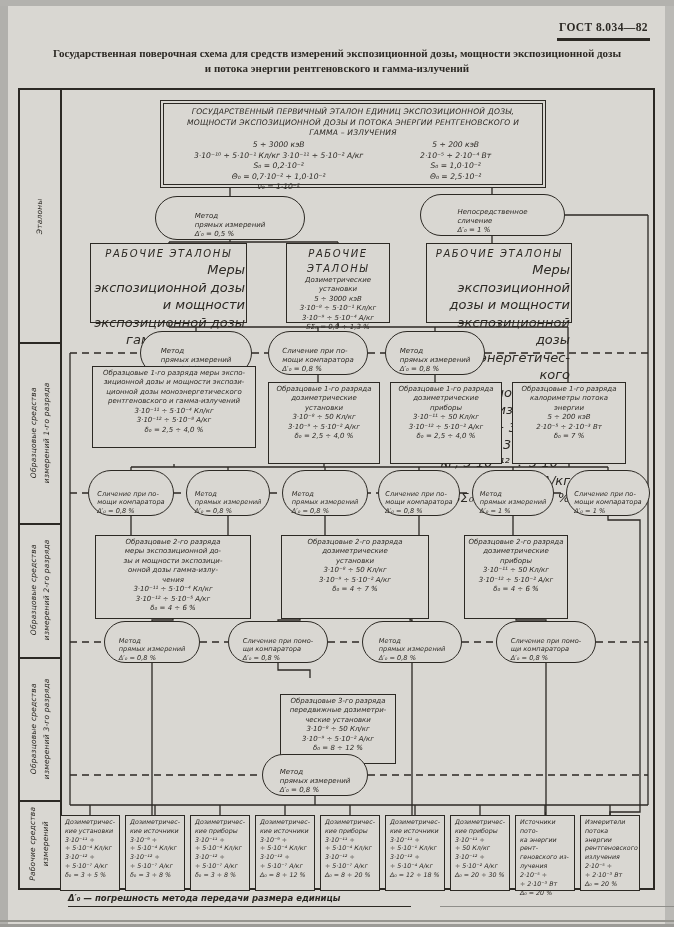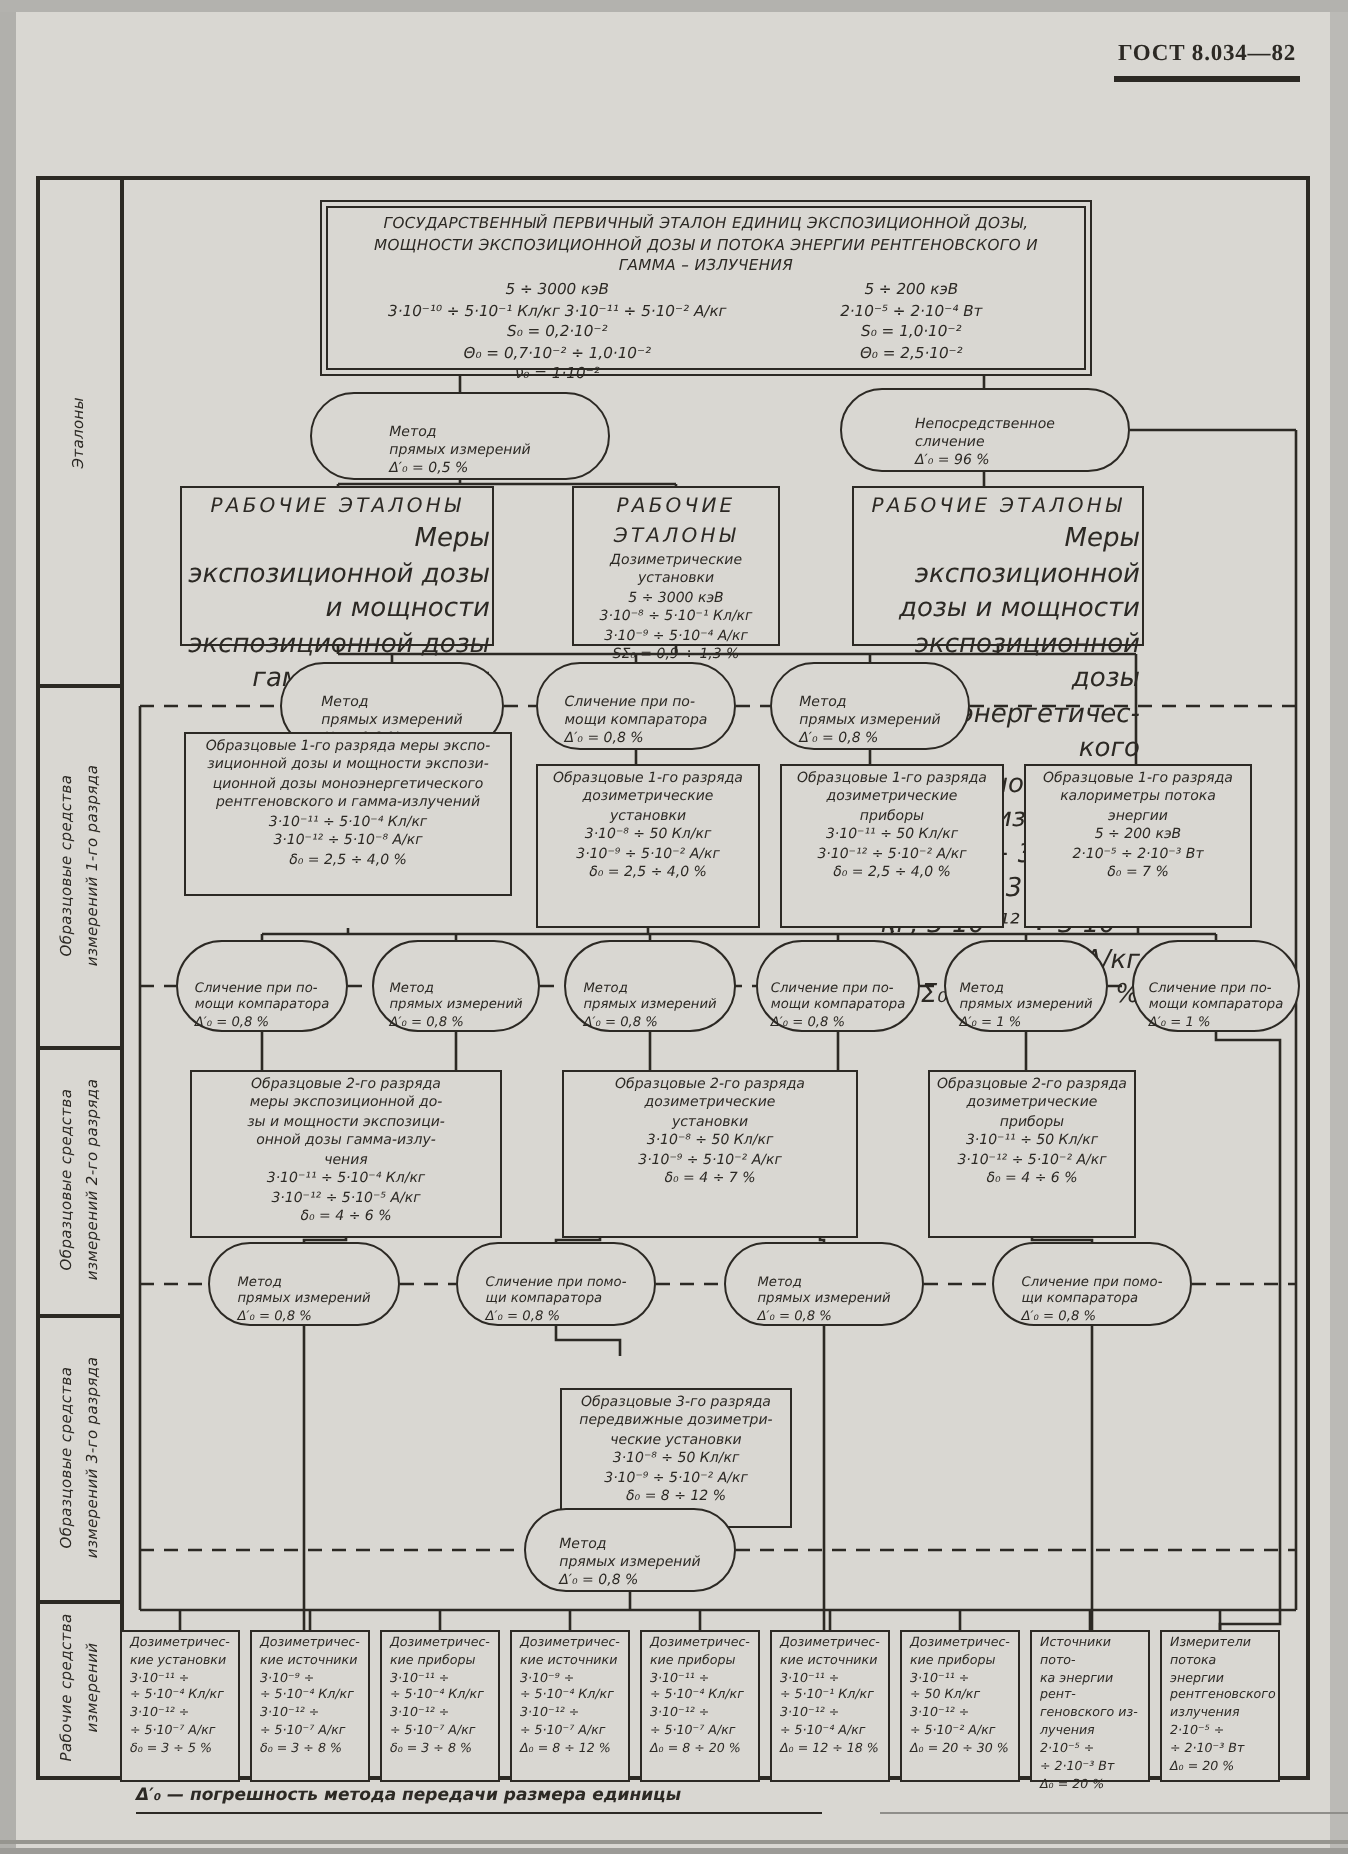--- a/index.html
+++ b/index.html
@@ -56,20 +56,22 @@
   }
   .scan-line-a{position:absolute;left:440px;top:906px;width:234px;height:1px;background:#8f8e8a;}
   .scan-line-b{position:absolute;left:0;top:920px;width:674px;height:2px;background:#96958f;}
 </style>
 </head>
 <body>
 
 <div class="page">
 
   <div class="gost">ГОСТ 8.034—82</div>
+  <div class="doc-title">Государственная  поверочная  схема  для  средств  измерений   экспозиционной  дозы,  мощности  экспозиционной  дозы
+и  потока  энергии  рентгеновского  и  гамма-излучений</div>
 
   <div class="frame"></div>
   <div class="vdiv"></div>
   <div class="side-rule" style="top:342px"></div>
   <div class="side-rule" style="top:523px"></div>
   <div class="side-rule" style="top:657px"></div>
   <div class="side-rule" style="top:800px"></div>
 
   <div class="side-cell" style="top:90px;height:252px">
       <div class="side-label">Эталоны</div>
@@ -123,21 +125,21 @@
   </div>
 
   <div class="oval" style="left:155px;top:196px;width:150px;height:44px">
       <div class="lines">Метод
 прямых измерений
 Δ′₀ = 0,5 %</div>
     </div>
   <div class="oval" style="left:420px;top:194px;width:145px;height:42px">
       <div class="lines">Непосредственное
 сличение
-Δ′₀ = 96 %</div>
+Δ′₀ = 1 %</div>
     </div>
 
   <div class="box ws-wide" style="left:90px;top:243px;width:157px;height:80px">
     <div class="box-title">РАБОЧИЕ ЭТАЛОНЫ</div>
     <div class="lines">Меры экспозиционной дозы и мощности
 экспозиционной дозы гамма-излучения
 60 ÷ 3000 кэВ
 3·10⁻⁹ ÷ 5·10⁻⁴ Кл/кг;  3·10⁻¹⁰ ÷ 5·10⁻⁸ А/кг
 SΣ₀ = 0,8 %</div>
   </div>

